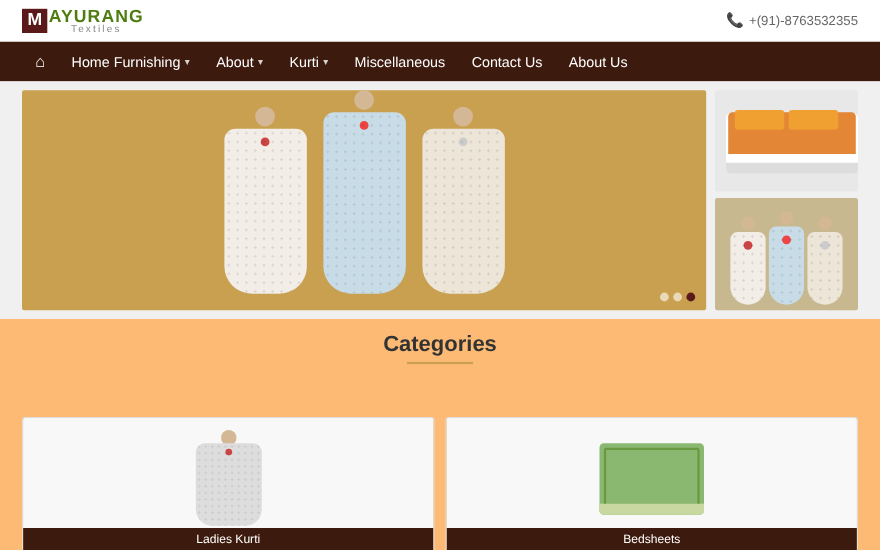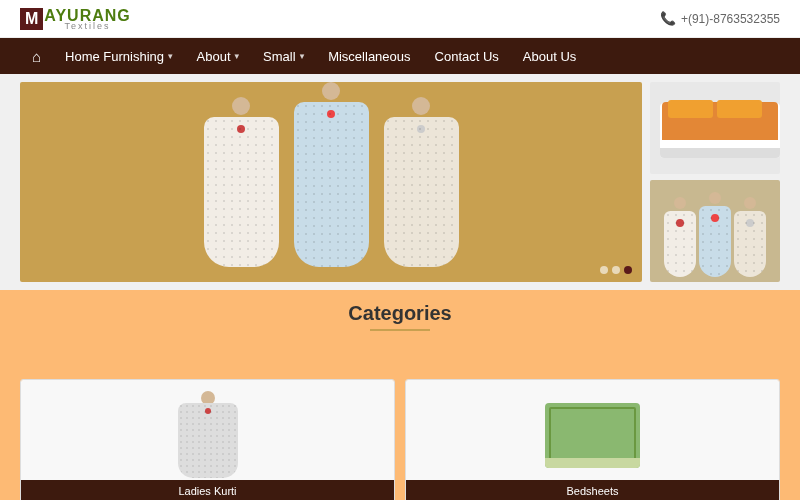--- a/index.html
+++ b/index.html
@@ -279,21 +279,21 @@
   <div class="nav-item home-btn">⌂</div>
   <div class="nav-item">
     <span>Home Furnishing</span>
     <span class="arrow">▾</span>
   </div>
   <div class="nav-item">
     <span>About</span>
     <span class="arrow">▾</span>
   </div>
   <div class="nav-item">
-    <span>Small</span>
+    <span>Kurti</span>
     <span class="arrow">▾</span>
   </div>
   <div class="nav-item">
     <span>Miscellaneous</span>
   </div>
   <div class="nav-item">
     <span>Contact Us</span>
   </div>
   <div class="nav-item">
     <span>About Us</span>

